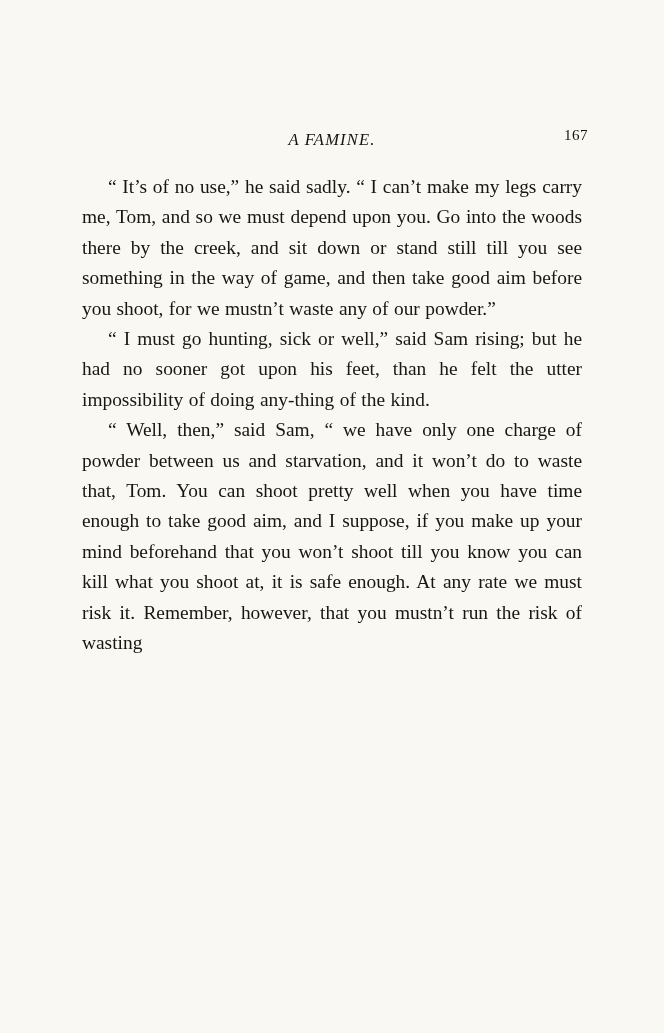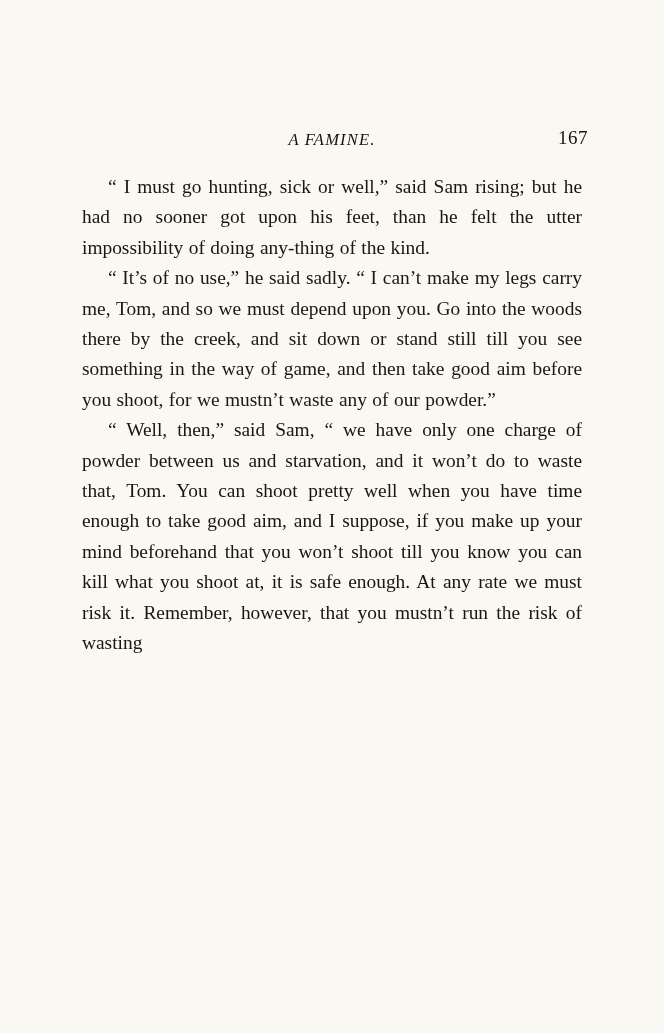--- a/index.html
+++ b/index.html
@@ -40,21 +40,21 @@
     text-align: center;
     font-style: italic;
     font-size: 16.5px;
     letter-spacing: 1.2px;
     color: #15120f;
   }
   .page-number {
     position: absolute;
     right: -6px;
     top: -3px;
-    font-size: 19px;
+    font-size: 15px;
     letter-spacing: 0.5px;
     color: #15120f;
   }
   .body-text p {
     margin: 0;
     text-align: justify;
     text-justify: inter-word;
     font-size: 19.4px;
     line-height: 30.4px;
     text-indent: 26px;
@@ -74,19 +74,19 @@
 
 <div class="page">
   <div class="page-inner">
 
     <div class="running-head">
       <div class="head-title">A FAMINE.</div>
       <div class="page-number">167</div>
     </div>
 
     <div class="body-text">
+      <p>“ It’s of no use,” he said sadly.  “ I can’t make my  legs  carry me,  Tom, and  so  we  must  depend upon you.   Go into the woods there by the creek, and  sit down or  stand still till you  see  something in the way of game, and then take good aim before you shoot, for we mustn’t waste any of our powder.”</p>
       <p>“ I must go  hunting, sick  or well,” said Sam rising; but  he  had  no  sooner  got upon  his  feet, than  he  felt  the  utter  impossibility  of  doing  any-thing of the kind.</p>
-      <p>“ It’s of no use,” he said sadly.  “ I can’t make my  legs  carry me,  Tom, and  so  we  must  depend upon you.   Go into the woods there by the creek, and  sit down or  stand still till you  see  something in the way of game, and then take good aim before you shoot, for we mustn’t waste any of our powder.”</p>
       <p>“ Well, then,”  said  Sam, “ we  have  only  one charge  of  powder between  us  and starvation, and it won’t do  to waste  that, Tom.   You  can  shoot pretty well  when  you  have  time  enough  to  take good  aim, and  I  suppose, if  you  make  up  your mind  beforehand  that  you  won’t  shoot  till  you know  you  can  kill  what  you  shoot at, it  is  safe enough.   At any rate we must risk it.   Remember, however, that you mustn’t run the risk of wasting</p>
     </div>
 
   </div>
 </div>
 
 </body></html>

